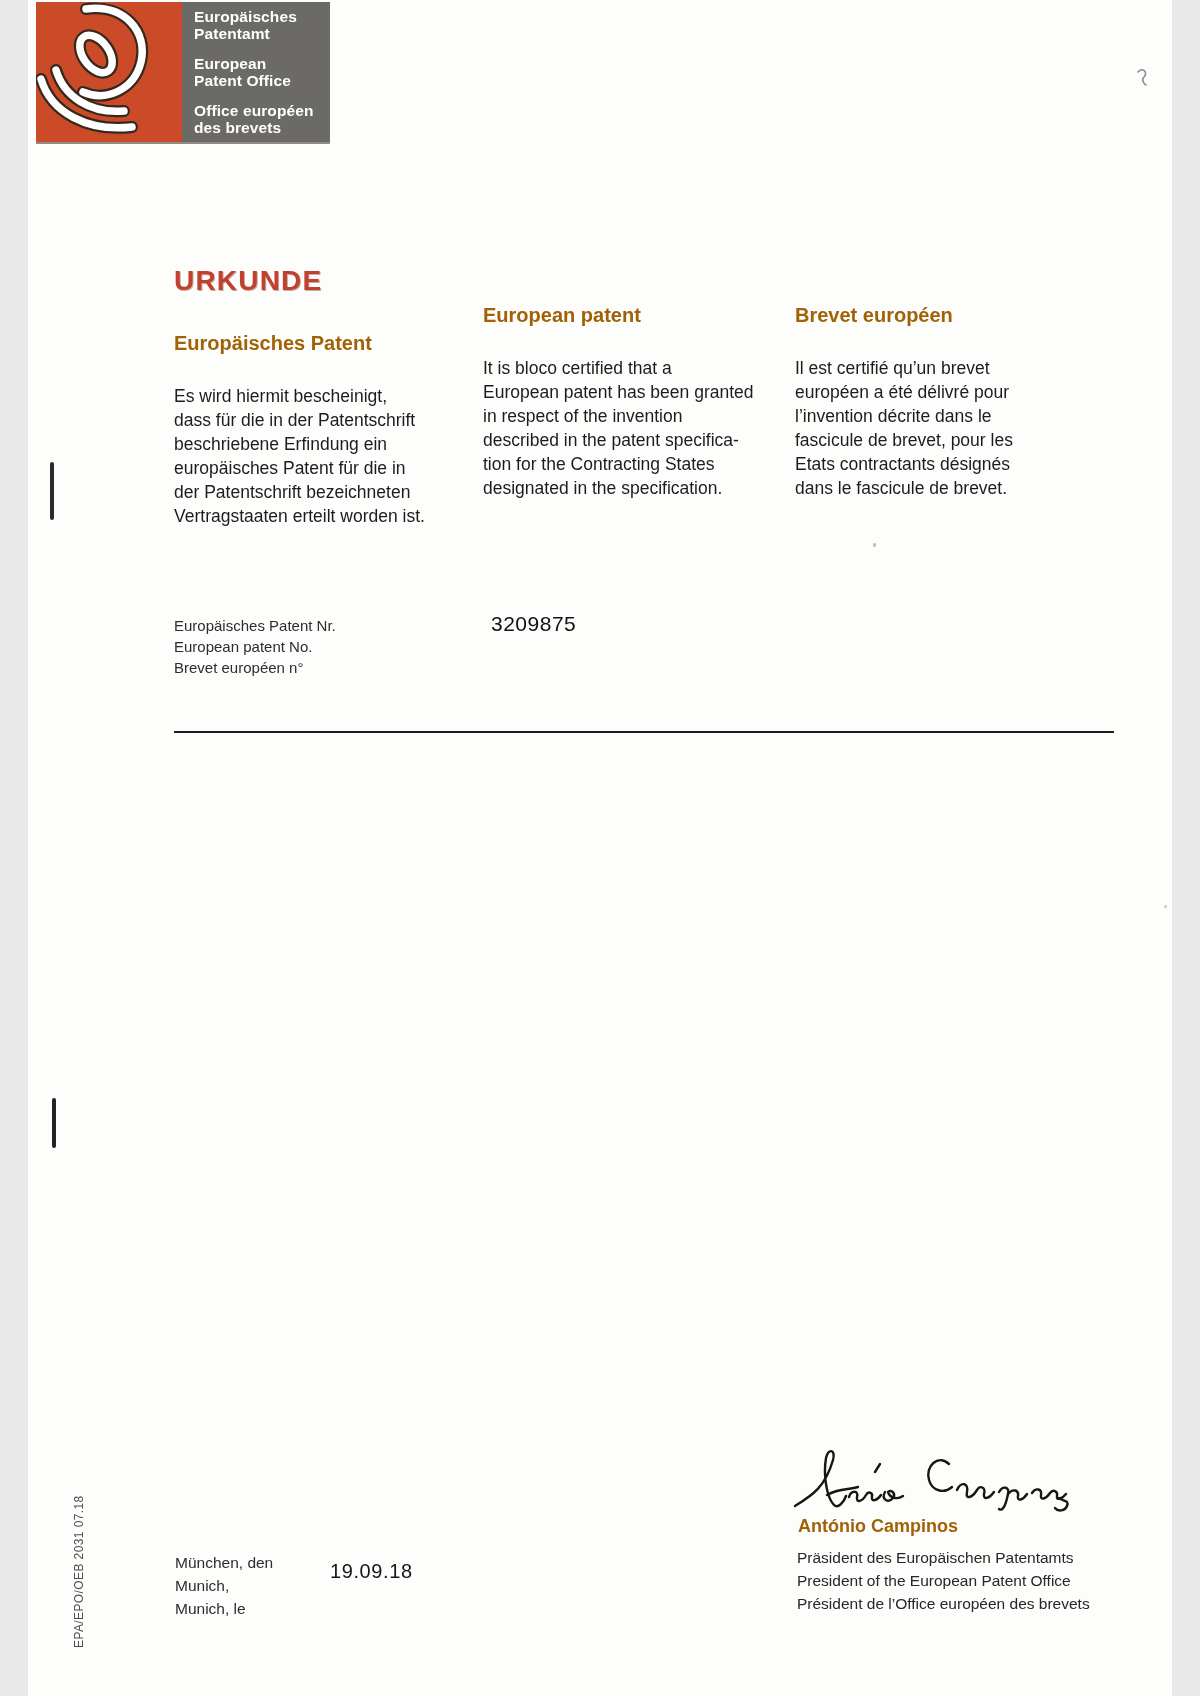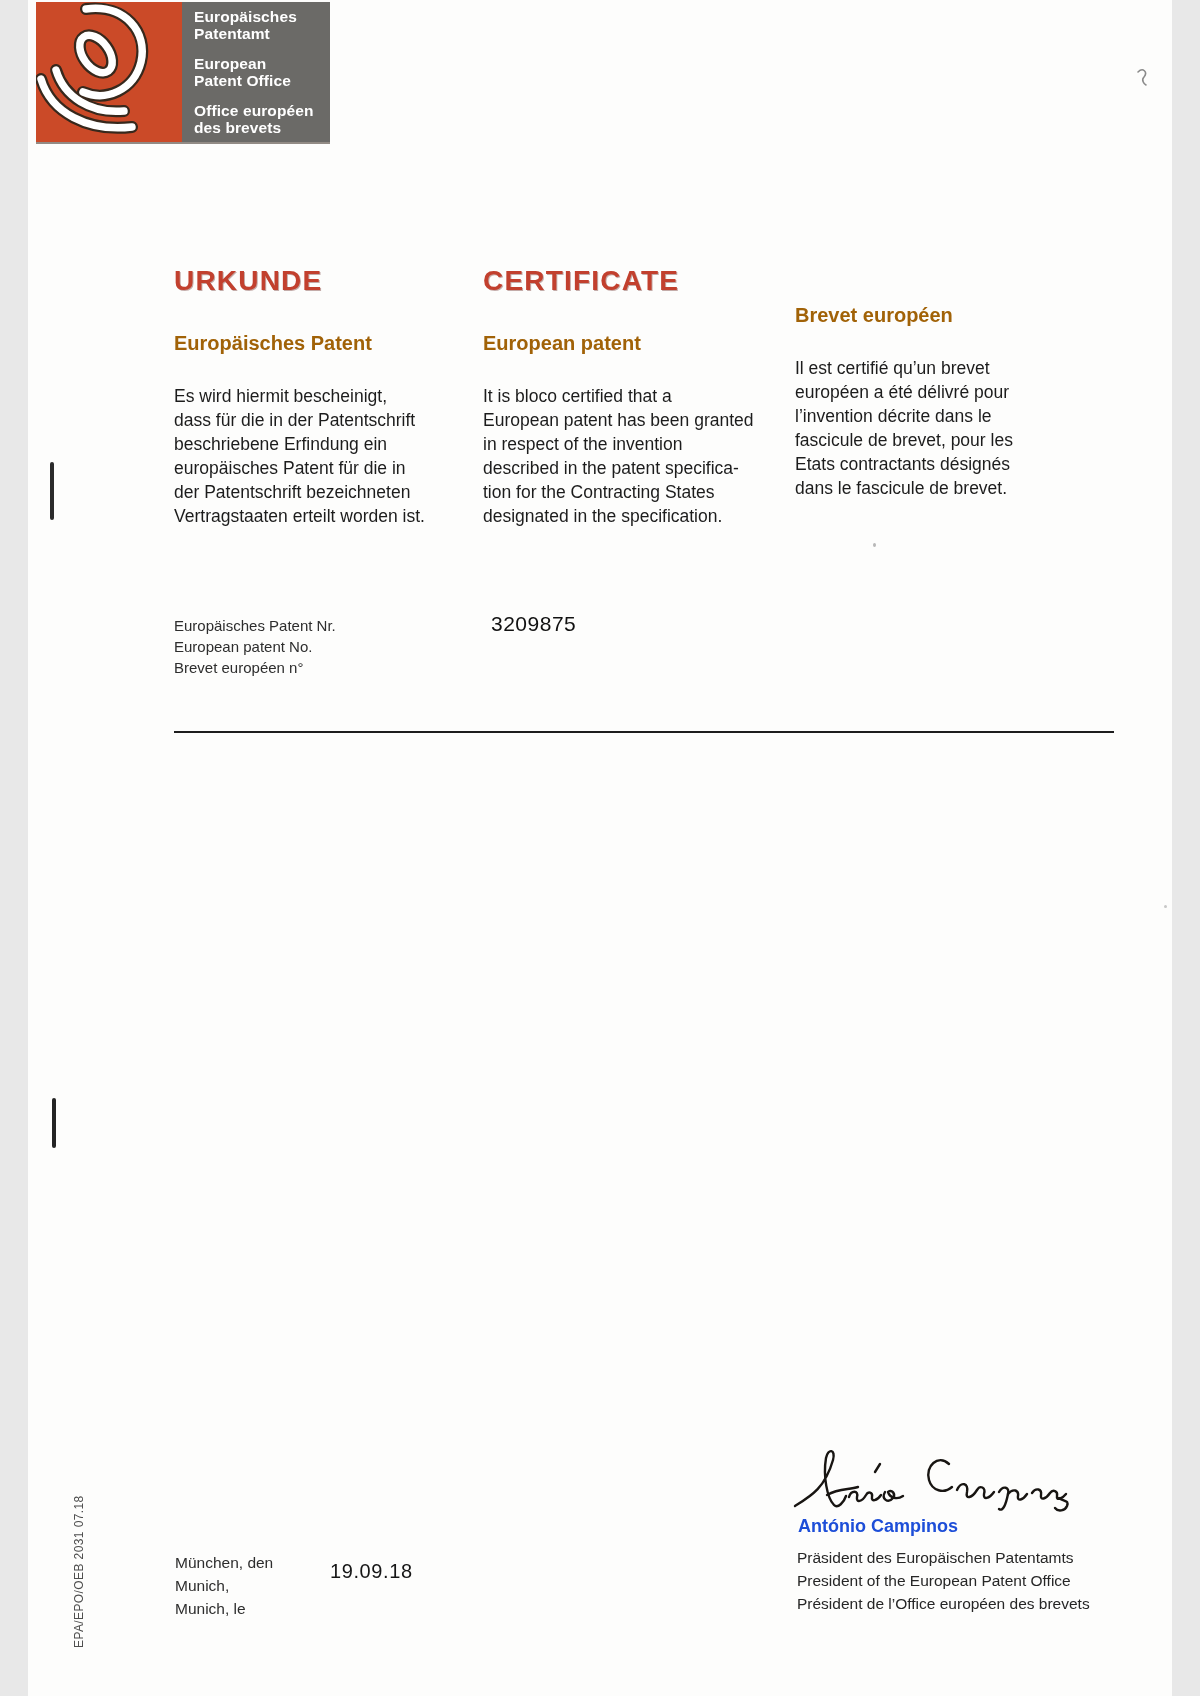--- a/index.html
+++ b/index.html
@@ -32,21 +32,21 @@
   .patent-value{position:absolute;left:463px;top:612px;font-size:21px;letter-spacing:.5px;color:#111;}
   .rule{position:absolute;left:146px;top:731px;width:940px;height:2px;background:#1d1d1d;}
   .prop-labels{position:absolute;left:146px;top:748px;}
   .prop-value{position:absolute;left:460px;top:799px;font-size:18.5px;line-height:22.4px;
               color:#141414;letter-spacing:.2px;}
   .date-labels{position:absolute;left:147px;top:1551px;}
   .date-labels .lbl{font-size:15.5px;line-height:23px;}
   .date-value{position:absolute;left:302px;top:1560px;font-size:20px;letter-spacing:.6px;color:#161616;}
   
   .sig-svg{position:absolute;left:763px;top:1446px;}
-  .sig-name{position:absolute;left:770px;top:1516px;font-size:18px;font-weight:600;color:#1d4ed8;}
+  .sig-name{position:absolute;left:770px;top:1516px;font-size:18px;font-weight:600;color:#a16207;}
   .sig-titles{position:absolute;left:769px;top:1546px;font-size:15.5px;line-height:23.2px;color:#262626;}
   
   .form-no{position:absolute;left:44px;top:1648px;transform:rotate(-90deg);
            transform-origin:0 0;white-space:nowrap;font-size:12px;color:#4e4e4e;
            letter-spacing:.4px;}
   
   .mark-v1{position:absolute;left:22px;top:462px;width:4px;height:58px;background:#2b2b2b;border-radius:2px;}
   .mark-v2{position:absolute;left:24px;top:1098px;width:4px;height:50px;background:#242424;border-radius:2px;}
   .mark-sq{position:absolute;left:1106px;top:66px;}
   .dot1{position:absolute;left:845px;top:543px;width:3px;height:4px;background:#9a9a9a;border-radius:50%;opacity:.7;}
@@ -97,21 +97,20 @@
       <div class="bl">Es wird hiermit bescheinigt,</div>
       <div class="bl">dass für die in der Patentschrift</div>
       <div class="bl">beschriebene Erfindung ein</div>
       <div class="bl">europäisches Patent für die in</div>
       <div class="bl">der Patentschrift bezeichneten</div>
       <div class="bl">Vertragstaaten erteilt worden ist.</div>
     </div>
   </section>
 
   <section class="col c2">
-    <div class="col-title">CERTIFICATE</div>
     <div class="col-sub">European patent</div>
     <div class="col-body">
       <div class="bl">It is bloco certified that a</div>
       <div class="bl">European patent has been granted</div>
       <div class="bl">in respect of the invention</div>
       <div class="bl">described in the patent specifica-</div>
       <div class="bl">tion for the Contracting States</div>
       <div class="bl">designated in the specification.</div>
     </div>
   </section>

